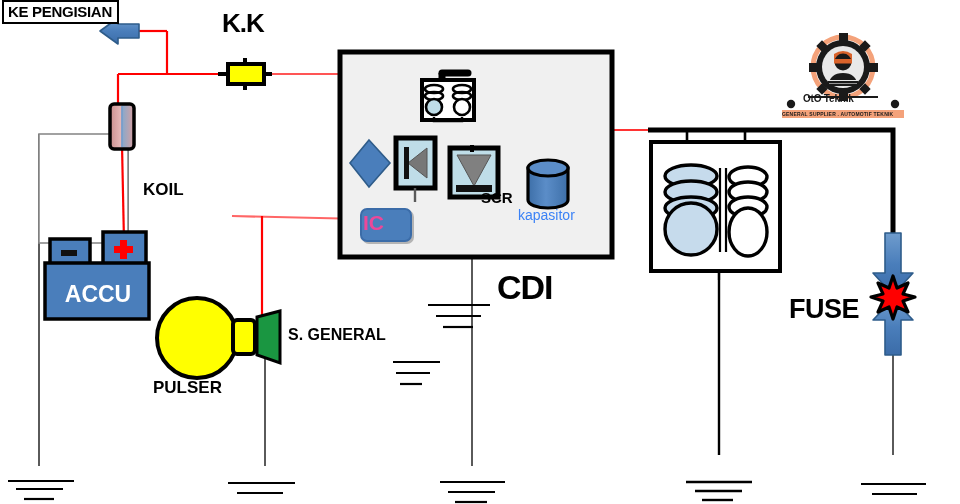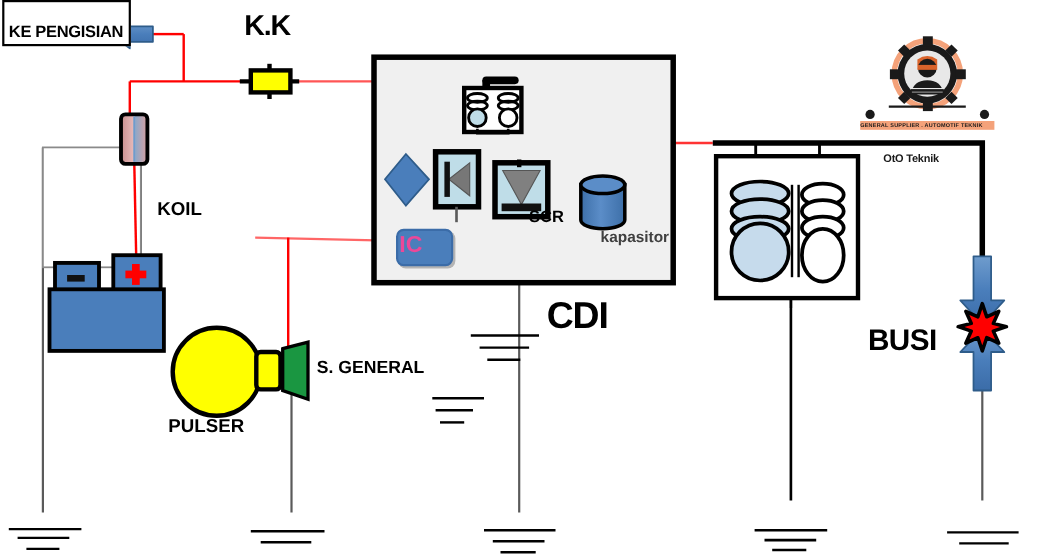--- a/index.html
+++ b/index.html
@@ -2,26 +2,26 @@
 <html><head>
 <meta charset="utf-8">
 <style>
   html,body{margin:0;padding:0;background:#ffffff;}
   body{width:960px;height:504px;overflow:hidden;
        font-family:"Liberation Sans",sans-serif;}
   #stage{position:relative;width:960px;height:504px;background:#fff;}
   .lbl{position:absolute;font-weight:bold;color:#000;white-space:nowrap;}
   svg{position:absolute;left:0;top:0;width:960px;height:504px;}
   .kebox{position:absolute;left:2px;top:0px;border:2px solid #000;background:#fff;
-         padding:19px 5px 2px 4px;font-size:15px;font-weight:bold;letter-spacing:-0.3px;}
+         padding:1px 5px 2px 4px;font-size:15px;font-weight:bold;letter-spacing:-0.3px;}
   .accu-txt{position:absolute;left:52px;top:281px;width:92px;text-align:center;
             color:#fff;font-size:23px;font-weight:bold;letter-spacing:0px;}
   .ic-txt{position:absolute;left:363px;top:211px;width:42px;text-align:left;
           color:#ec4899;font-size:21px;font-weight:bold;}
-  .logotxt1{position:absolute;font-weight:bold;font-size:10px;color:#1a1a1a;letter-spacing:-0.2px;margin-top:46px;}
+  .logotxt1{position:absolute;font-weight:bold;font-size:10px;color:#1a1a1a;letter-spacing:-0.2px;}
   .logotxt2{position:absolute;font-weight:bold;font-size:5px;color:#1a1a1a;letter-spacing:0.2px;}
 </style>
 </head>
 <body>
 
 <div id="stage">
 
   <svg viewBox="0 0 960 504">
     <defs>
       <linearGradient id="arrGrad" x1="0" y1="0" x2="0" y2="1">
@@ -287,35 +287,36 @@
       <circle cx="895" cy="104" r="4.2" fill="#1a1a1a"></circle>
     </g>
   </svg>
 
   <div class="kebox">KE PENGISIAN</div>
 
   <div class="lbl" style="left:222px;top:8px;font-size:26px;letter-spacing:-1px;">K.K</div>
 
   <div class="lbl" style="left:143px;top:180px;font-size:17px;">KOIL</div>
 
+  <div class="accu-txt">ACCU</div>
 
   <div class="lbl" style="left:153px;top:378px;font-size:17px;">PULSER</div>
 
   <div class="lbl" style="left:288px;top:326px;font-size:16px;">S. GENERAL</div>
 
   <div style="position:absolute;left:360px;top:208px;width:48px;height:30px;
               background:#4a7ebb;border:2px solid #3b6ca8;border-radius:7px;
               box-shadow:2px 2px 0 rgba(0,0,0,0.25);"></div>
   <div class="ic-txt">IC</div>
 
   <div class="lbl" style="left:481px;top:189px;font-size:15px;">SCR</div>
 
-  <div style="position:absolute;left:518px;top:207px;font-size:14px;color:#404040;font-weight:bold;margin-left:28px;">kapasitor</div>
+  <div style="position:absolute;left:518px;top:207px;font-size:14px;color:#3b82f6;font-weight:normal;">kapasitor</div>
 
   <div class="lbl" style="left:497px;top:268px;font-size:34px;letter-spacing:-1px;">CDI</div>
 
 
-  <div class="lbl" style="left:789px;top:294px;font-size:27px;letter-spacing:-0.5px;">BUSI</div>
+  <div class="lbl" style="left:789px;top:294px;font-size:27px;letter-spacing:-0.5px;">FUSE</div>
 
   <div class="logotxt1" style="left:803px;top:93px;">OtO Teknik</div>
   <div class="logotxt2" style="left:782px;top:111px;">GENERAL SUPPLIER . AUTOMOTIF TEKNIK</div>
 
 </div>
 
 </body></html>

